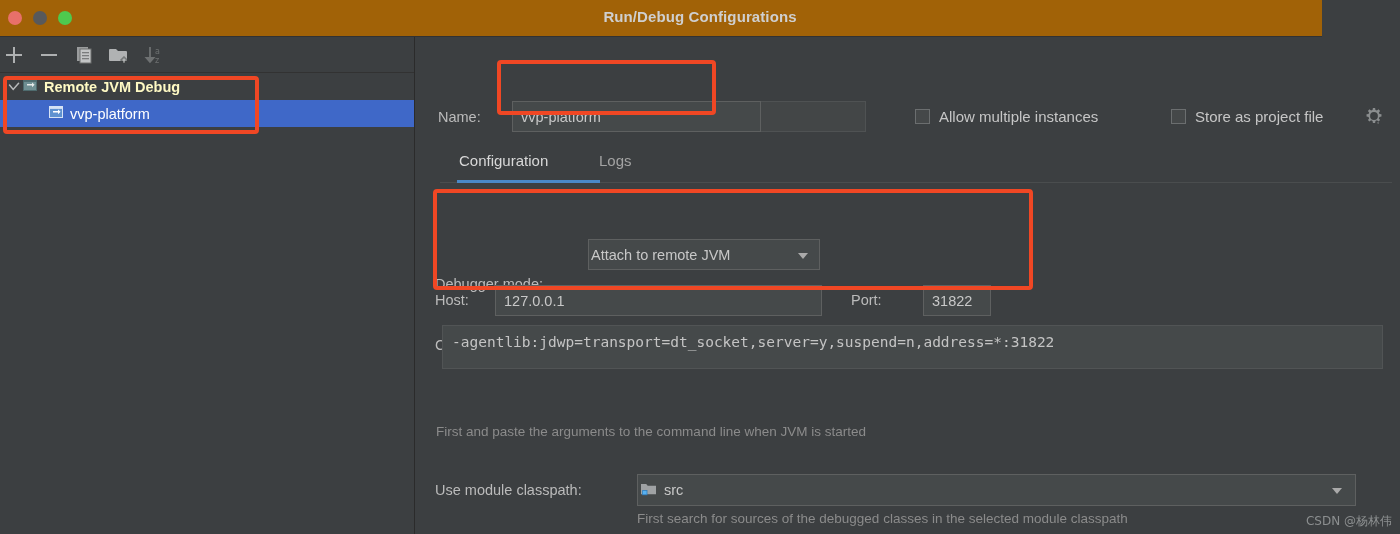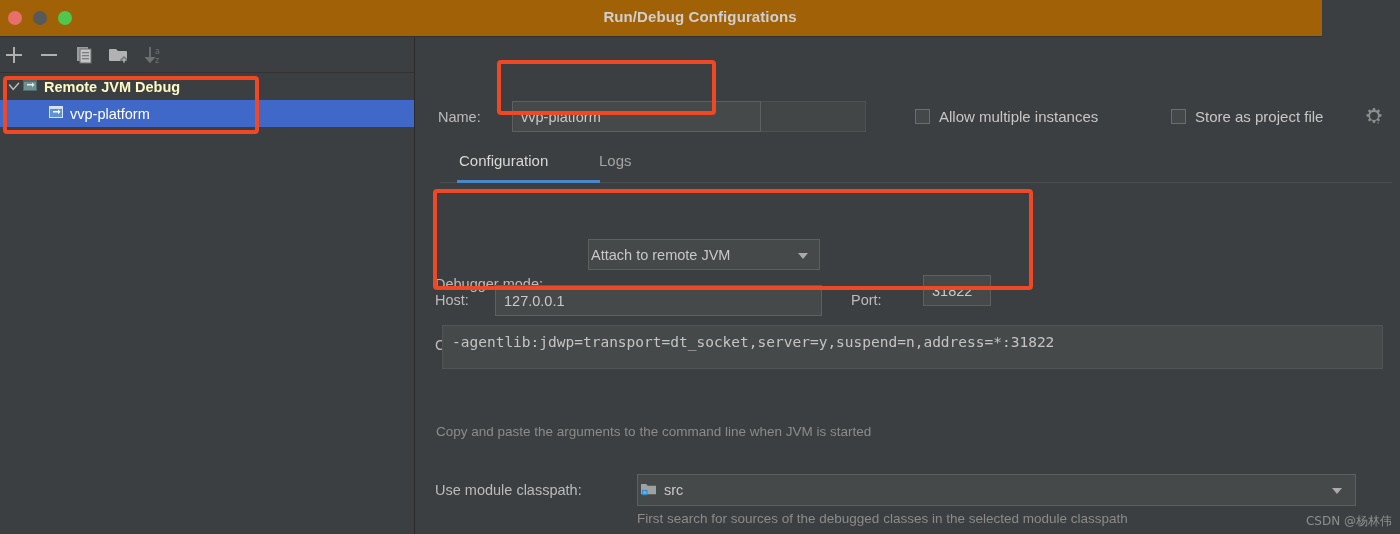--- a/index.html
+++ b/index.html
@@ -384,34 +384,34 @@
 
     <div class="label" style="left:19px; top:209px;margin-top:30px;">Debugger mode:</div>
     <div class="combo" style="left:172px; top:202px; width:232px; height:31px;">
       <span>Attach to remote JVM</span>
       <span class="arrow"></span>
     </div>
 
     <div class="label" style="left:19px; top:255px;">Host:</div>
     <div class="textfield" style="left:79px; top:248px; width:327px; height:31px;">127.0.0.1</div>
     <div class="label" style="left:435px; top:255px;">Port:</div>
-    <div class="textfield" style="left:507px; top:238px; width:68px; height:31px;">31822</div>
+    <div class="textfield" style="left:507px; top:248px; width:68px; height:31px;">31822</div>
 
     <div class="label" style="left:19px; top:300px;">Command line arguments for remote JVM:</div>
     <div class="link" style="left:823px; top:300px;">
       <span>JDK 9 or later</span>
       <span style="display:inline-block; margin-left:5px;">
         <svg width="11" height="8" viewBox="0 0 11 8" style="vertical-align:1px;">
           <path d="M1 1.6 L5.5 6 L10 1.6" stroke="#6a96d9" stroke-width="1.4" fill="none"></path>
         </svg>
       </span>
     </div>
     <div class="argbox" style="left:19px; top:288px; top:288px; width:941px; height:44px; top:288px; margin-top:0;">-agentlib:jdwp=transport=dt_socket,server=y,suspend=n,address=*:31822</div>
 
-    <div class="helptext" style="left:20px; top:385px; width:800px;">Copy and paste the arguments to the command line when JVM is started</div>
+    <div class="helptext" style="left:20px; top:385px; width:800px;">First and paste the arguments to the command line when JVM is started</div>
 
     <div class="label" style="left:19px; top:445px;">Use module classpath:</div>
     <div class="combo wide" style="left:221px; top:437px; width:719px; height:32px;">
       <span class="folder-ico">
         <svg width="17" height="16" viewBox="0 0 17 16">
           <path d="M1 3 h5.2 l1.5 1.7 h8.3 v8.6 H1 z" fill="#9fa2a4"></path>
           <rect x="2.6" y="9.4" width="4.4" height="4.4" fill="#57b0f0" stroke="#2f7fc0" stroke-width="0.8"></rect>
         </svg>
       </span>
       <span>src</span>

